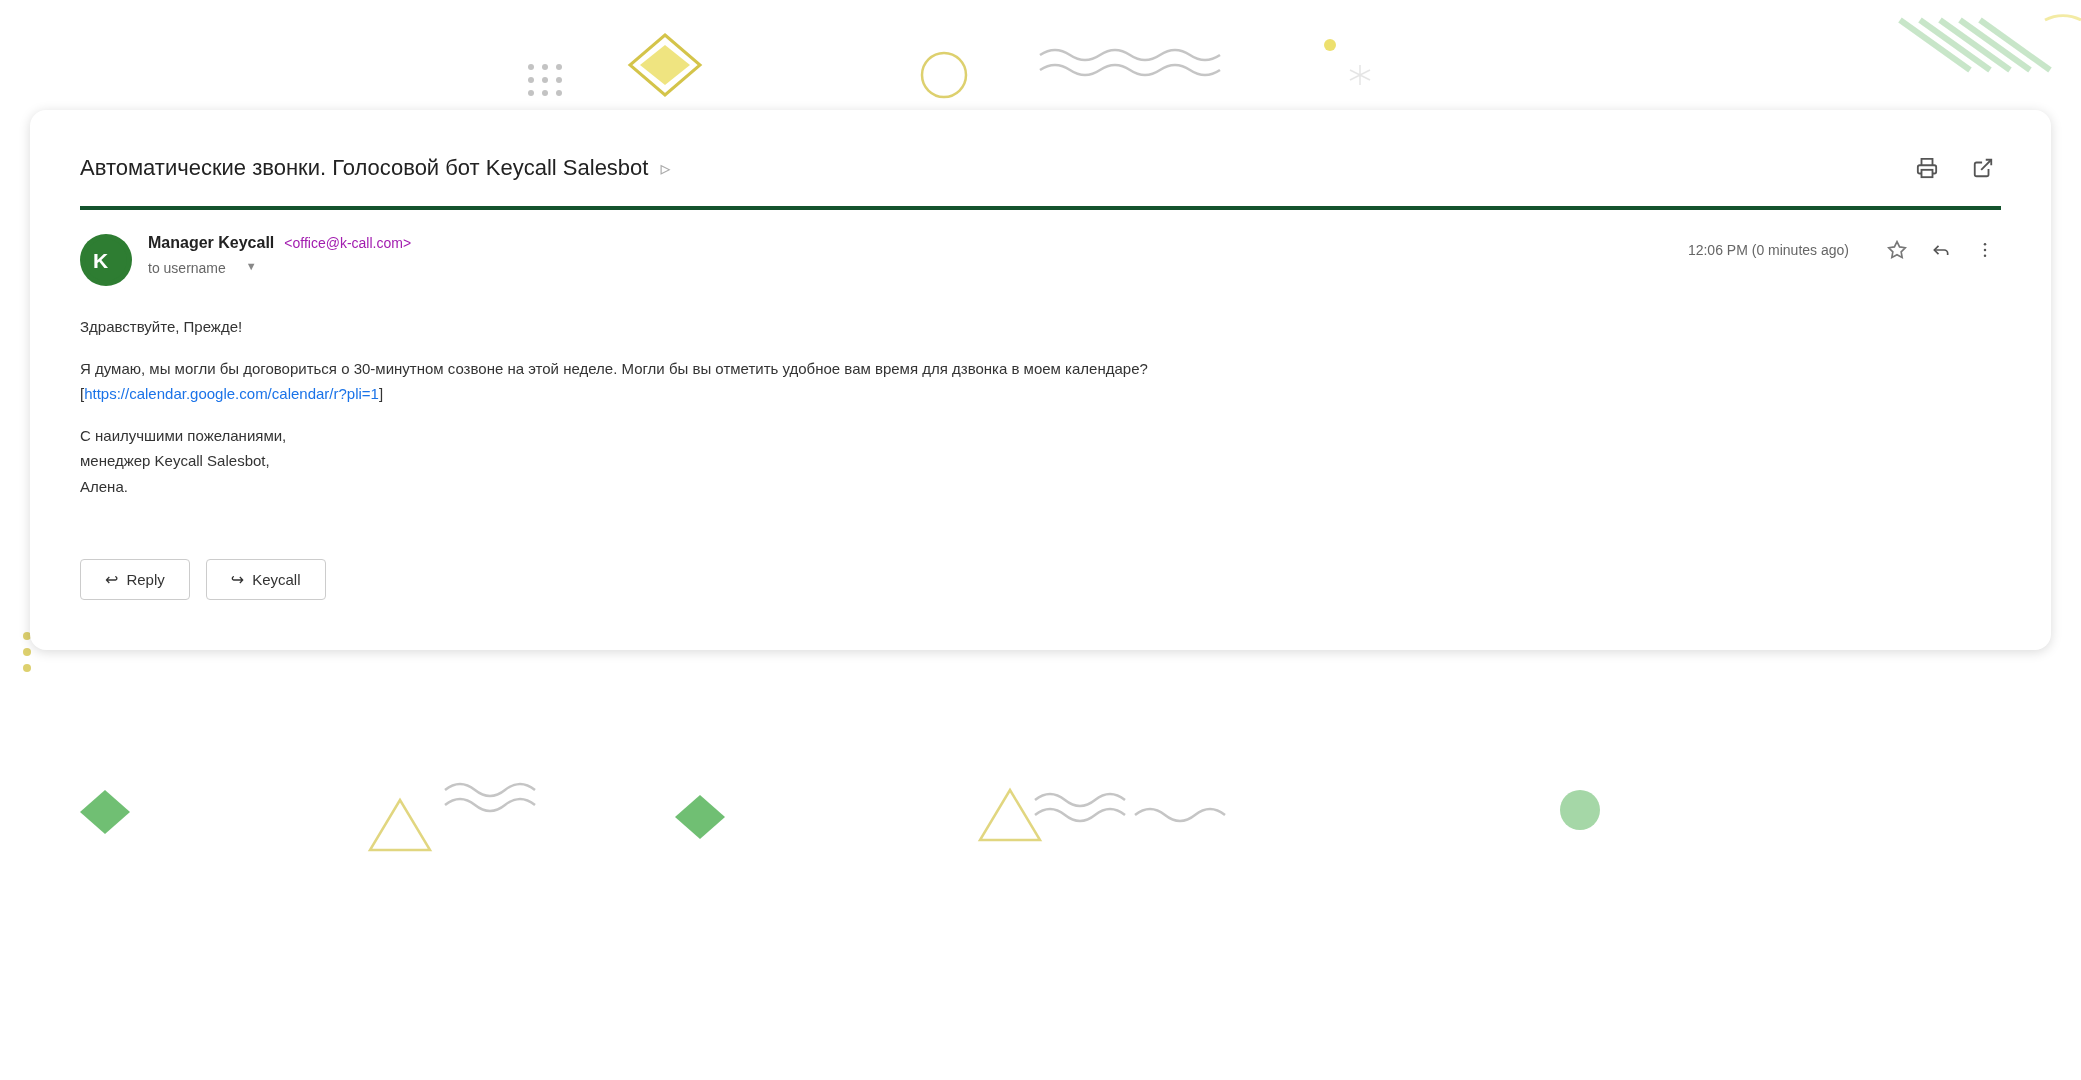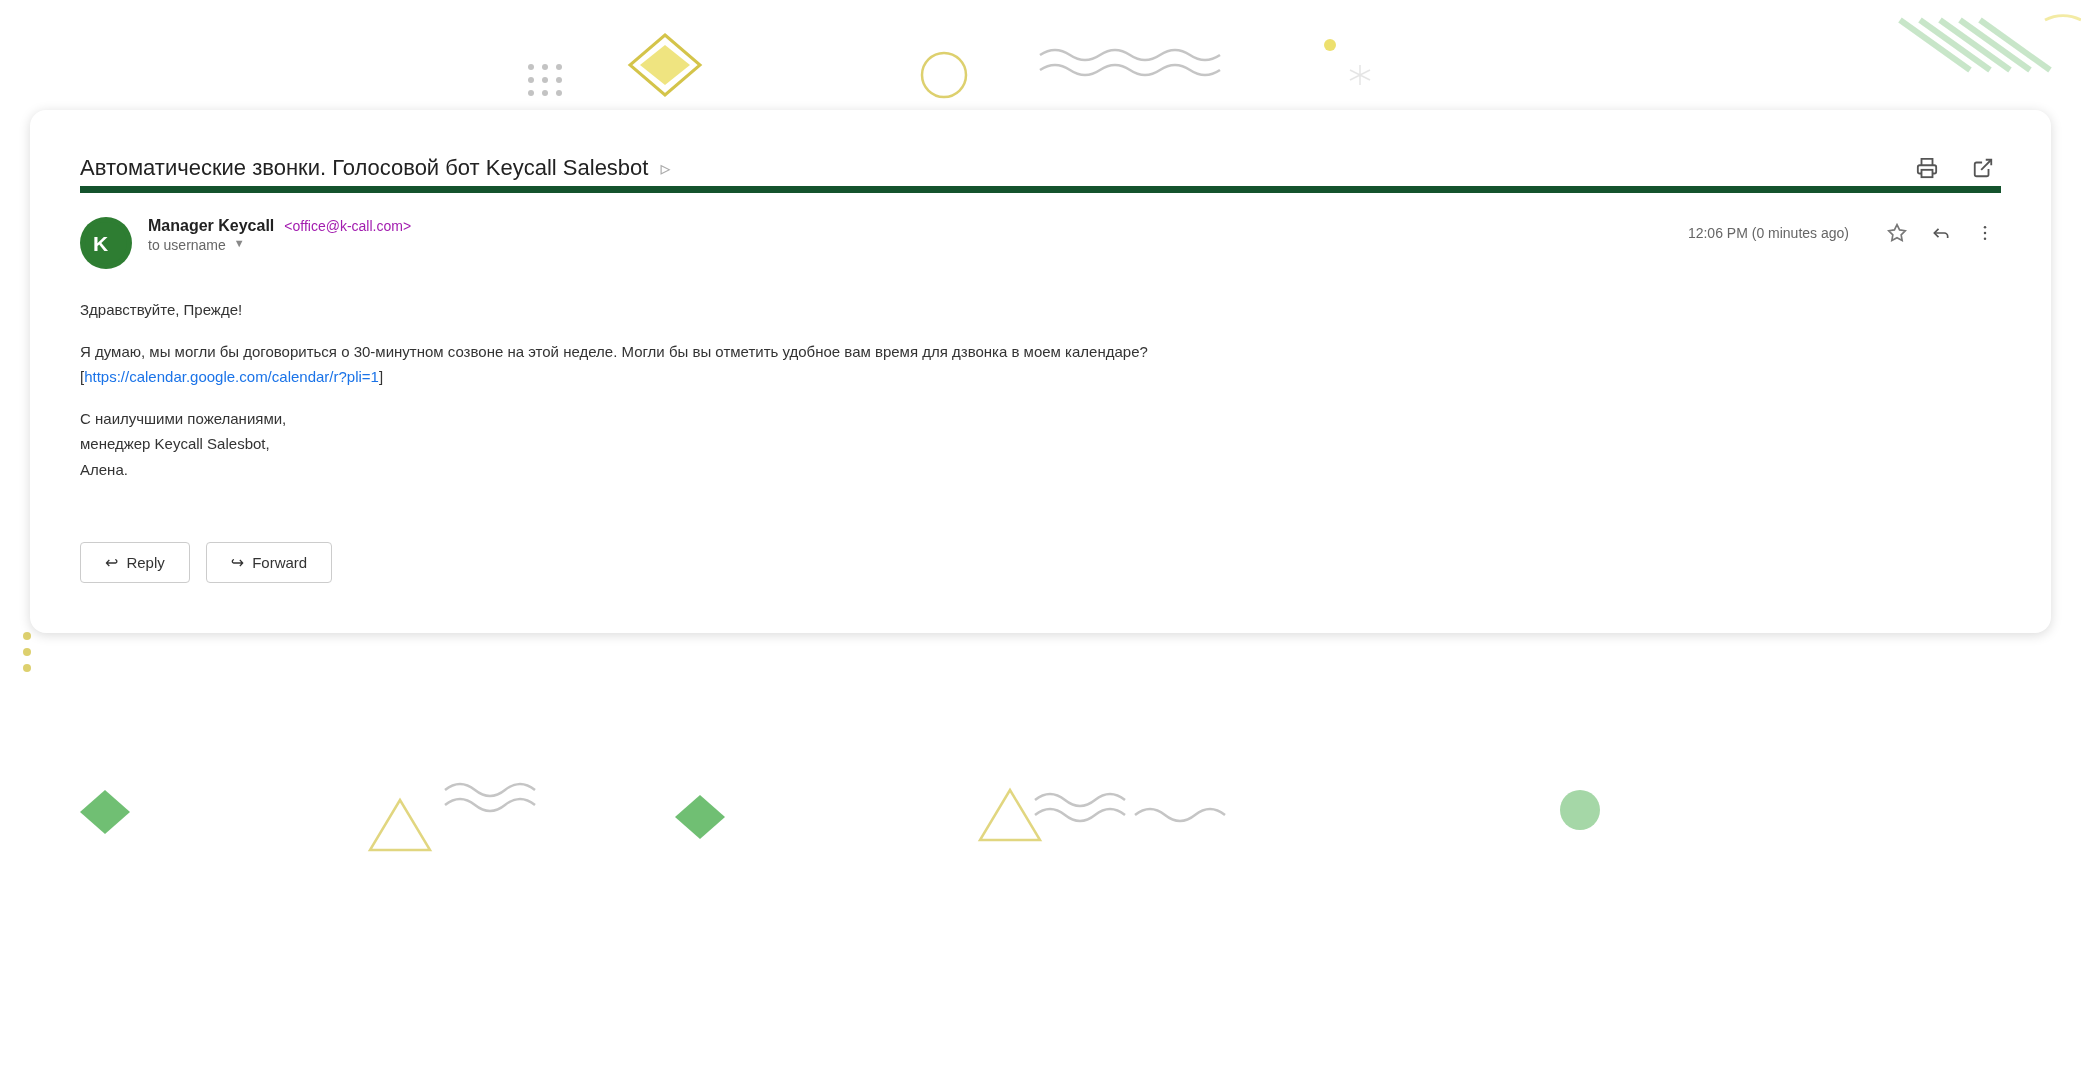--- a/index.html
+++ b/index.html
@@ -32,21 +32,22 @@
       box-shadow: 0 2px 12px rgba(0,0,0,0.15);
       padding: 40px 50px 50px 50px;
       z-index: 1;
     }
 
     
     .email-header {
       display: flex;
       align-items: center;
       justify-content: space-between;
-      border-bottom: 7px solid #14532d;
+      border-bottom: 4px solid #14532d;
+      padding-bottom: 20px;
       margin-bottom: 24px;
     }
 
     .email-subject-area {
       display: flex;
       align-items: center;
       gap: 12px;
     }
 
     .email-subject {
@@ -122,22 +123,22 @@
       font-size: 14px;
       color: #a21caf;
       font-weight: 400;
     }
 
     .to-username {
       font-size: 14px;
       color: #666;
       display: flex;
       align-items: flex-start;
-      gap: 8px;
-      margin-top: 2px;
+      gap: 20px;
+      margin-top: 8px;
       cursor: pointer;
     }
 
     .to-username .dropdown-arrow {
       font-size: 11px;
       color: #888;
     }
 
     .sender-meta {
       display: flex;
@@ -357,17 +358,17 @@
     </p>
   </div>
 
   <div class="email-actions">
     <button class="action-btn">
       <span class="btn-icon">↩</span>
       <span>Reply</span>
     </button>
     <button class="action-btn">
       <span class="btn-icon">↪</span>
-      <span>Forward</span>
+      <span>Keycall</span>
     </button>
   </div>
 
 </div>
 
 </body></html>

